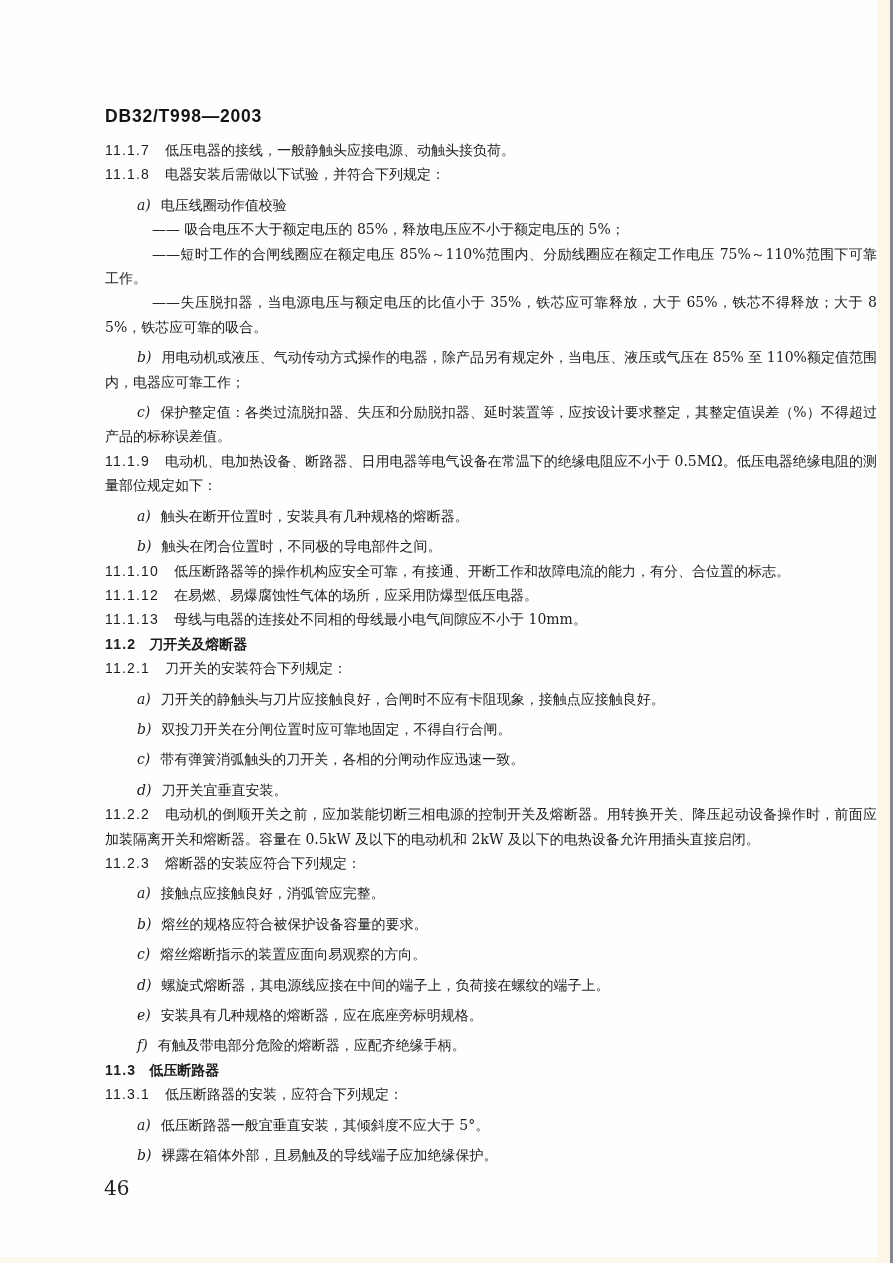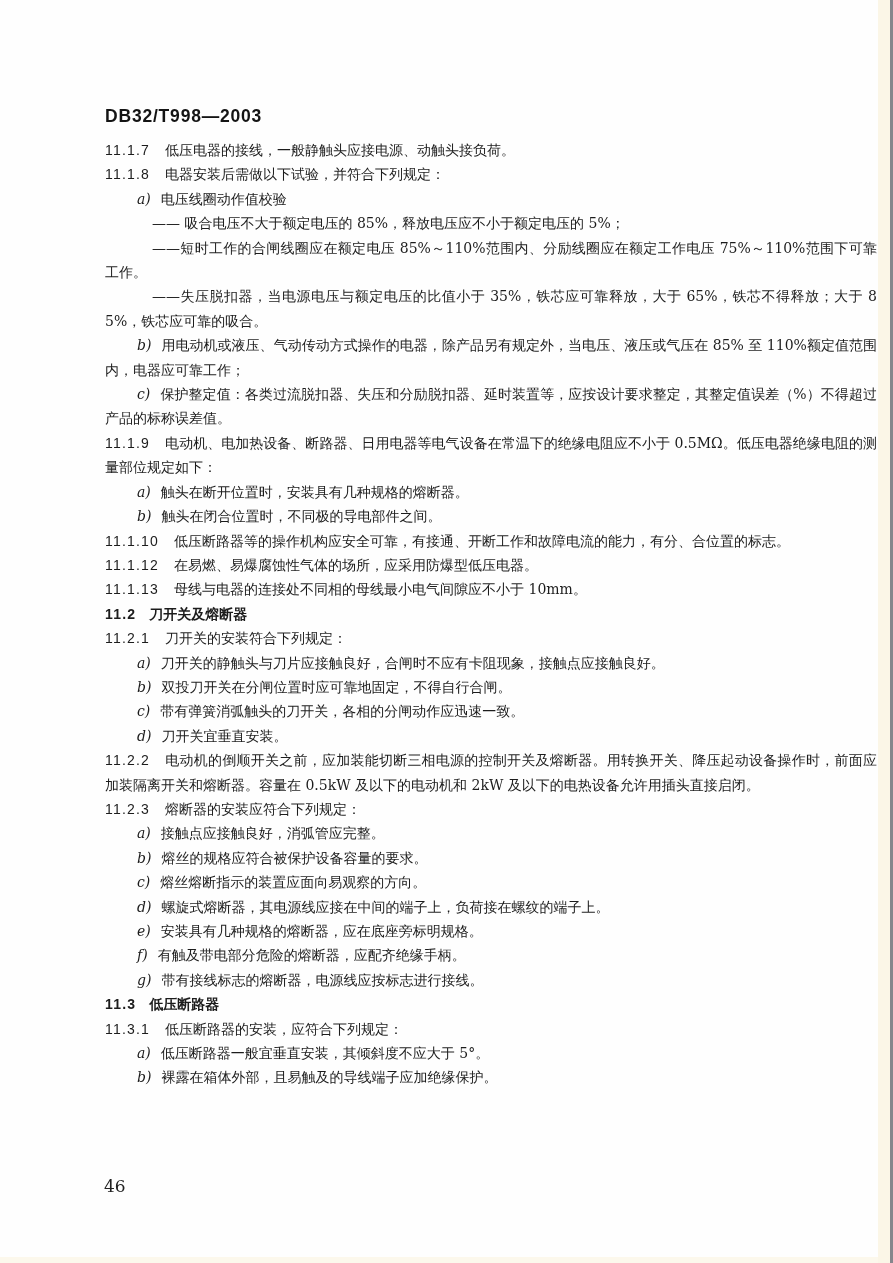--- a/index.html
+++ b/index.html
@@ -44,36 +44,36 @@
     font-size: 14px;
     line-height: 24.4px;
     word-break: break-all;
   }
   .para .num {
     font-family: "Liberation Sans", sans-serif;
     letter-spacing: 1.2px;
     margin-right: 15px;
     white-space: nowrap;
   }
-  .para.item { text-indent: 32px; }
+  .para.item { text-indent: 32px; margin-top: 6px; }
   .para.item .num {
     font-family: "DejaVu Serif", serif;
     font-style: italic;
     letter-spacing: 0;
     margin-right: 10px;
   }
   .para.dash { text-indent: 47px; }
   .para.heading {
     font-family: "Liberation Sans", sans-serif;
     font-weight: bold;
   }
   .para.heading .num { margin-right: 13px; }
   .page-number {
     position: absolute; left: 104px; top: 1176px;
-    font-size: 17px;
+    font-size: 20px;
     color: #222;
   }
 </style>
 </head>
 <body>
 
 <div class="edge-cream-bottom"></div>
 <div class="edge-cream-right"></div>
 <div class="edge-line-right"></div>
 
@@ -157,23 +157,20 @@
   </p>
     <p class="para item">
     <span class="num">d)</span><span class="txt">螺旋式熔断器，其电源线应接在中间的端子上，负荷接在螺纹的端子上。</span>
   </p>
     <p class="para item">
     <span class="num">e)</span><span class="txt">安装具有几种规格的熔断器，应在底座旁标明规格。</span>
   </p>
     <p class="para item">
     <span class="num">f)</span><span class="txt">有触及带电部分危险的熔断器，应配齐绝缘手柄。</span>
   </p>
-    <p class="para item">
-    <span class="num">g)</span><span class="txt">带有接线标志的熔断器，电源线应按标志进行接线。</span>
-  </p>
     <p class="para heading">
     <span class="num">11.3</span><span class="txt">低压断路器</span>
   </p>
     <p class="para section">
     <span class="num">11.3.1</span><span class="txt">低压断路器的安装，应符合下列规定：</span>
   </p>
     <p class="para item">
     <span class="num">a)</span><span class="txt">低压断路器一般宜垂直安装，其倾斜度不应大于 5°。</span>
   </p>
     <p class="para item">

